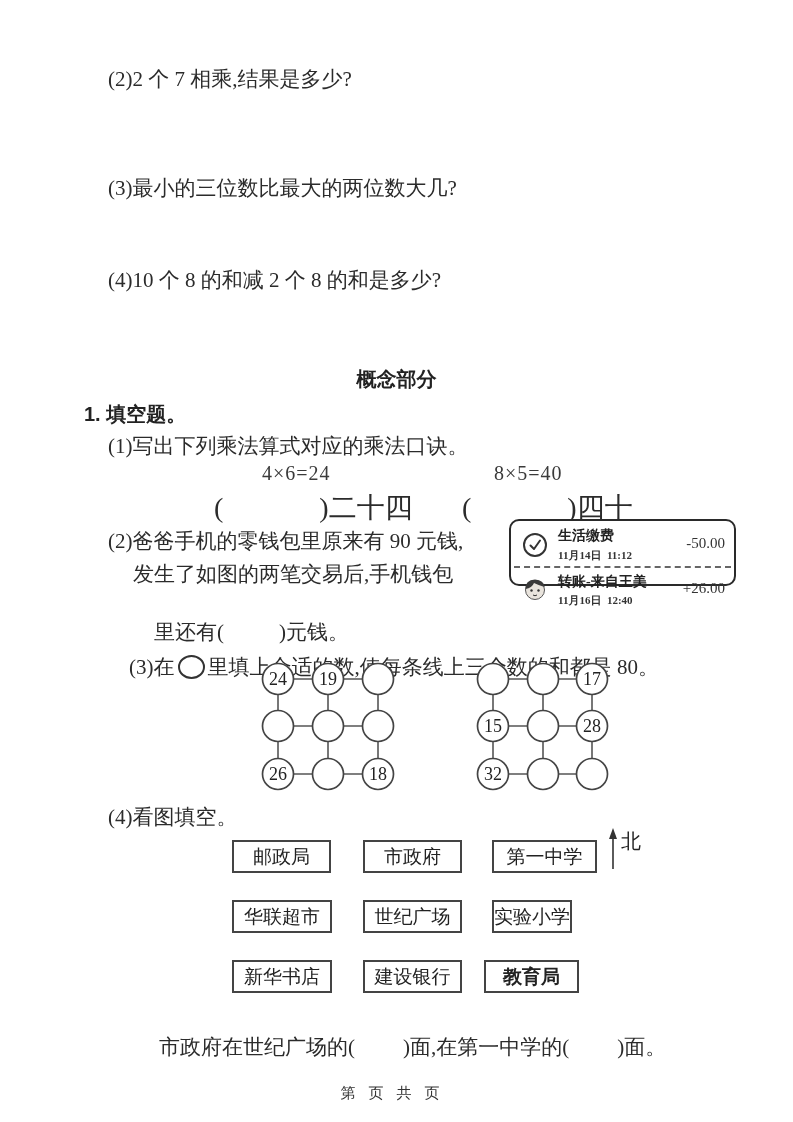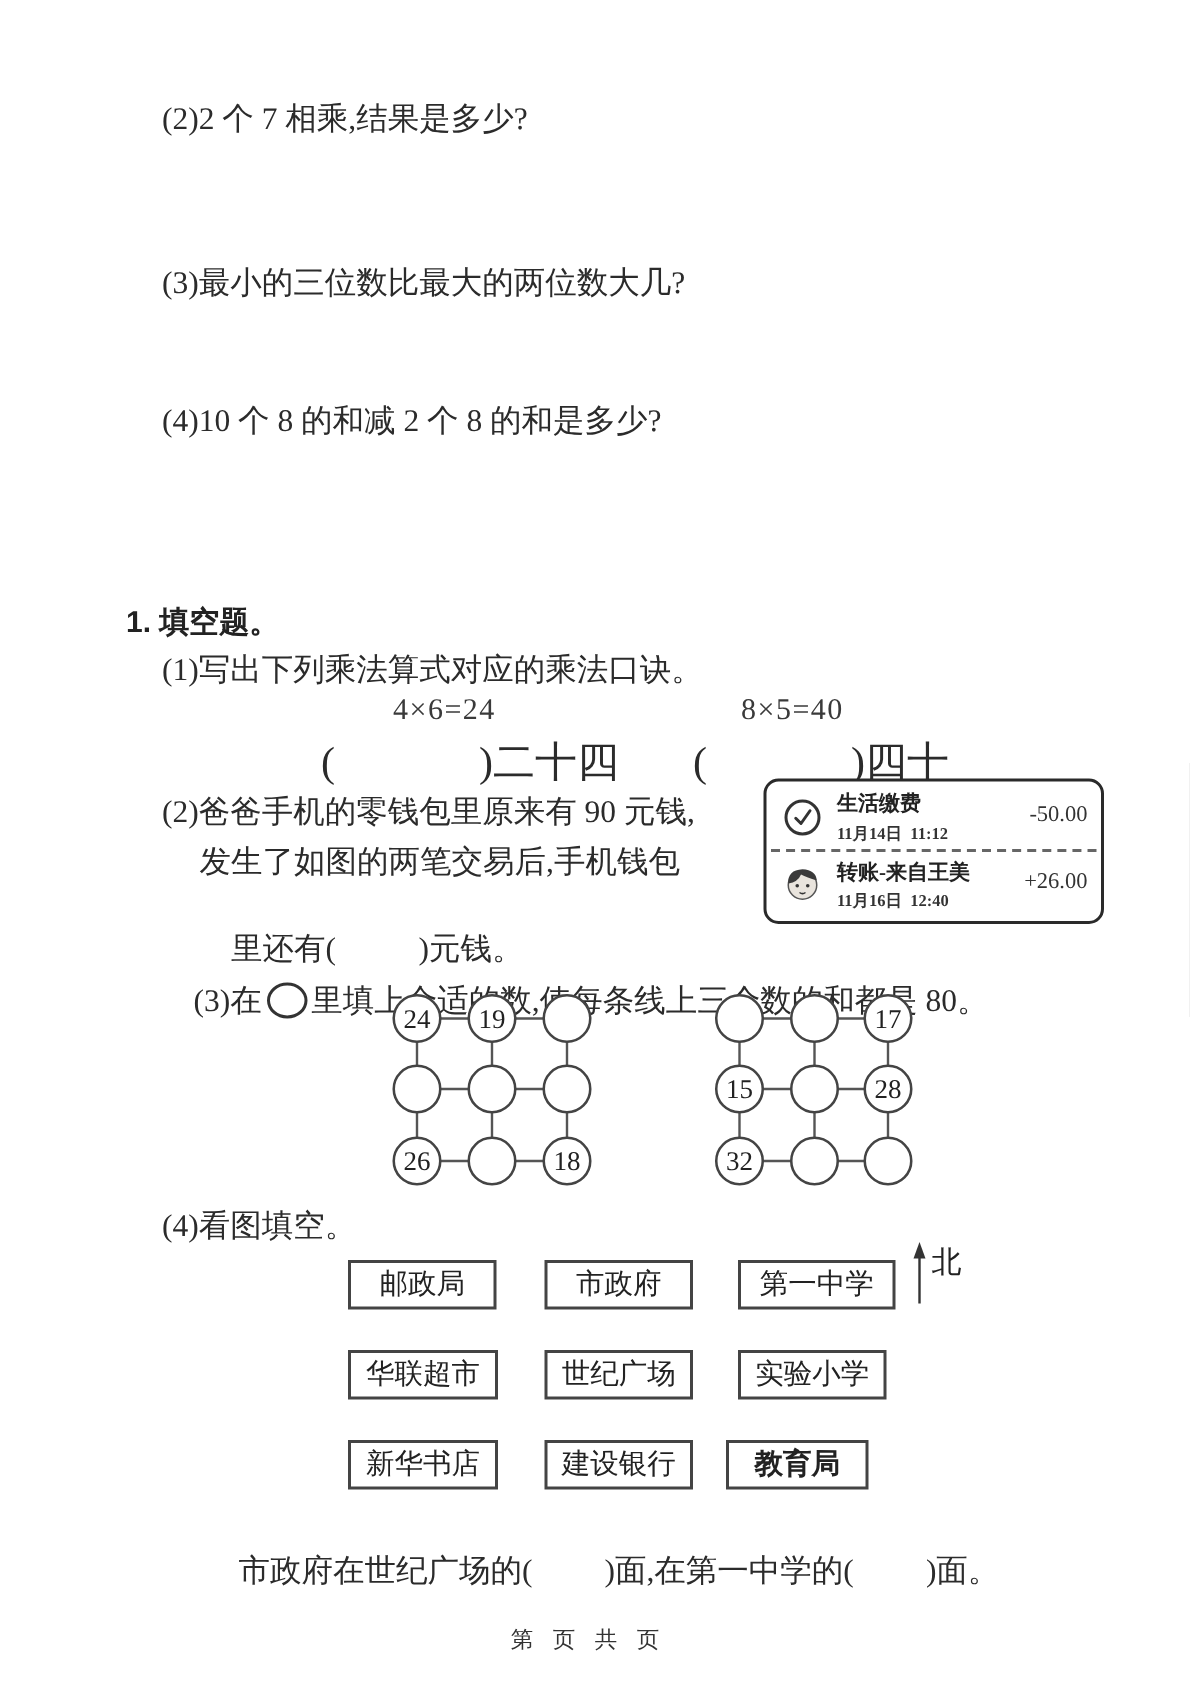--- a/index.html
+++ b/index.html
@@ -32,21 +32,21 @@
   }
   .eq { font-size: 20px; color: #3a3a3a; letter-spacing: 1px; }
   .paren-row { font-size: 28px; color: #2b2b2b; }
   .spacer { display: inline-block; }
   .sp100 { width: 96px; }
   .sp55  { width: 55px; }
   .sp48  { width: 48px; }
   
   .tx-box {
     left: 509px; top: 519px;
-    width: 227px; height: 97px;
+    width: 227px; height: 67px;
     border: 2px solid #2a2a2a;
     border-radius: 10px;
     background: #fff;
   }
   .tx-divider {
     position: absolute; left: 3px; right: 3px; top: 45px;
     border-top: 2px dashed #666;
   }
   .tx-title { position: absolute; left: 47px; font-size: 14px; font-weight: bold; color: #222; }
   .tx-amount { position: absolute; right: 9px; font-size: 15px; color: #333; }
@@ -86,20 +86,21 @@
 </style>
 </head>
 <body>
 
 <div class="page">
 
   <div class="abs q-text" style="left:108px; top:65px;">(2)2 个 7 相乘,结果是多少?</div>
   <div class="abs q-text" style="left:108px; top:174px;">(3)最小的三位数比最大的两位数大几?</div>
   <div class="abs q-text" style="left:108px; top:266px;">(4)10 个 8 的和减 2 个 8 的和是多少?</div>
 
+  <div class="abs section-title">概念部分</div>
 
   <div class="abs heading-bold" style="left:84px; top:401px;">1. 填空题。</div>
 
   <div class="abs q-text" style="left:108px; top:432px;">(1)写出下列乘法算式对应的乘法口诀。</div>
   <div class="abs eq" style="left:262px; top:462px;">4×6=24</div>
   <div class="abs eq" style="left:494px; top:462px;">8×5=40</div>
   <div class="abs paren-row" style="left:214px; top:489px;">
     <span>(</span><span class="spacer sp100"></span><span>)二十四</span>
   </div>
   <div class="abs paren-row" style="left:462px; top:489px;">
@@ -208,21 +209,21 @@
   </svg>
 
   <div class="abs q-text" style="left:108px; top:803px;">(4)看图填空。</div>
 
   <div class="abs" style="left:232px; top:840px; width:370px; height:155px;">
     <div class="bldg" style="left:0;   top:0;   width:99px;">邮政局</div>
     <div class="bldg" style="left:131px; top:0;   width:99px;">市政府</div>
     <div class="bldg" style="left:260px; top:0;   width:105px;">第一中学</div>
     <div class="bldg" style="left:0;   top:60px;  width:100px;">华联超市</div>
     <div class="bldg" style="left:131px; top:60px;  width:99px;text-align:center;">世纪广场</div>
-    <div class="bldg" style="left:260px; top:60px;  width:99px;">实验小学</div>
+    <div class="bldg" style="left:260px; top:60px;  width:80px;">实验小学</div>
     <div class="bldg" style="left:0;   top:120px; width:100px;">新华书店</div>
     <div class="bldg" style="left:131px; top:120px; width:99px;">建设银行</div>
     <div class="bldg" style="left:252px; top:120px; width:95px;font-weight:bold;">教育局</div>
   </div>
 
   <svg class="abs" style="left:604px; top:827px;" width="18" height="44" viewBox="0 0 18 44">
     <line x1="9" y1="42" x2="9" y2="8" stroke="#333" stroke-width="1.6"></line>
     <polygon points="9,1 5,12 13,12" fill="#333"></polygon>
   </svg>
   <div class="abs compass-label" style="left:621px; top:828px;">北</div>

